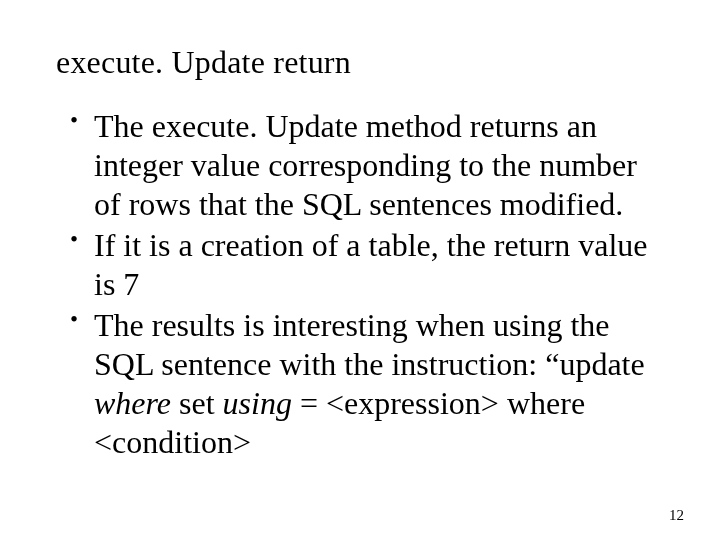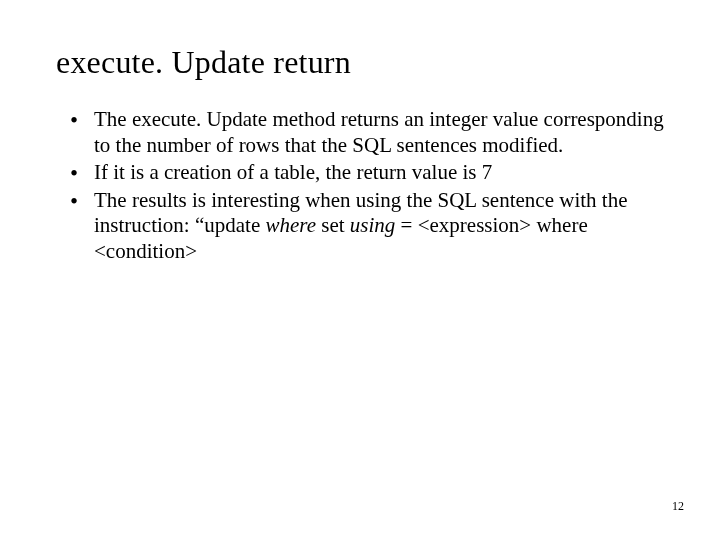--- a/index.html
+++ b/index.html
@@ -24,42 +24,42 @@
     text-align: left;
     font-size: 32px;
     font-weight: 400;
     margin: 0 0 26px 0;
     letter-spacing: 0.2px;
   }
   ul.bullets {
     list-style: none;
     margin: 0;
     padding: 0 0 0 8px;
-    font-size: 21px;
+    font-size: 32px;
     line-height: 1.22;
   }
   ul.bullets > li {
     position: relative;
     padding-left: 30px;
     margin: 0 0 2px 0;
   }
   ul.bullets > li::before {
     content: "•";
     position: absolute;
     left: 6px;
     top: 0;
     font-size: 23px;
     line-height: 1.22;
   }
   .ital { font-style: italic; }
   .pagenum {
     position: absolute;
     right: 36px;
-    bottom: 26px;
-    font-size: 12px;
+    bottom: 16px;
+    font-size: 15px;
   }
 </style>
 </head>
 <body>
 
 <div class="slide">
 
   <h1 class="title">execute. Update return</h1>
 
   <ul class="bullets">

